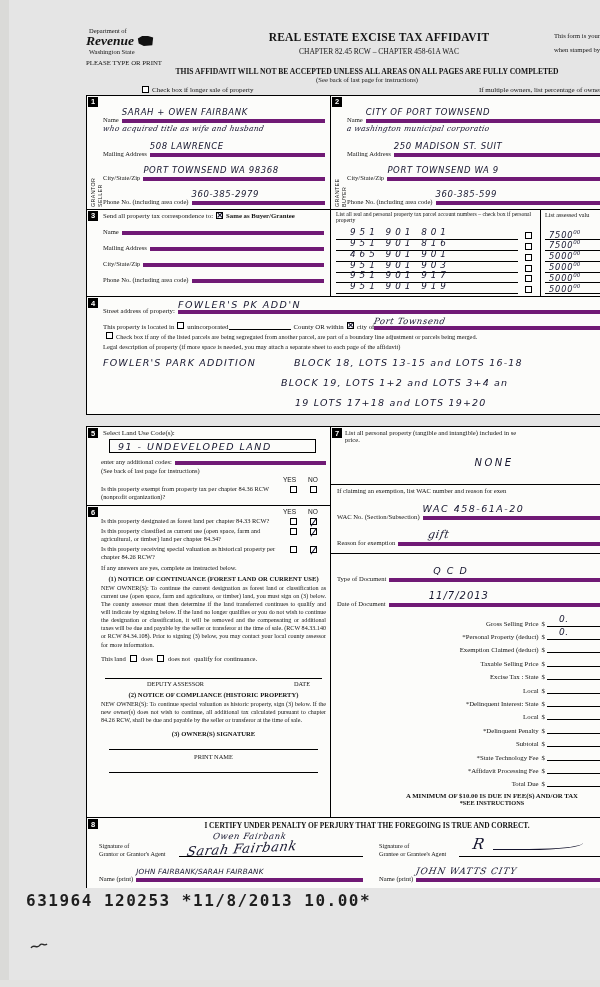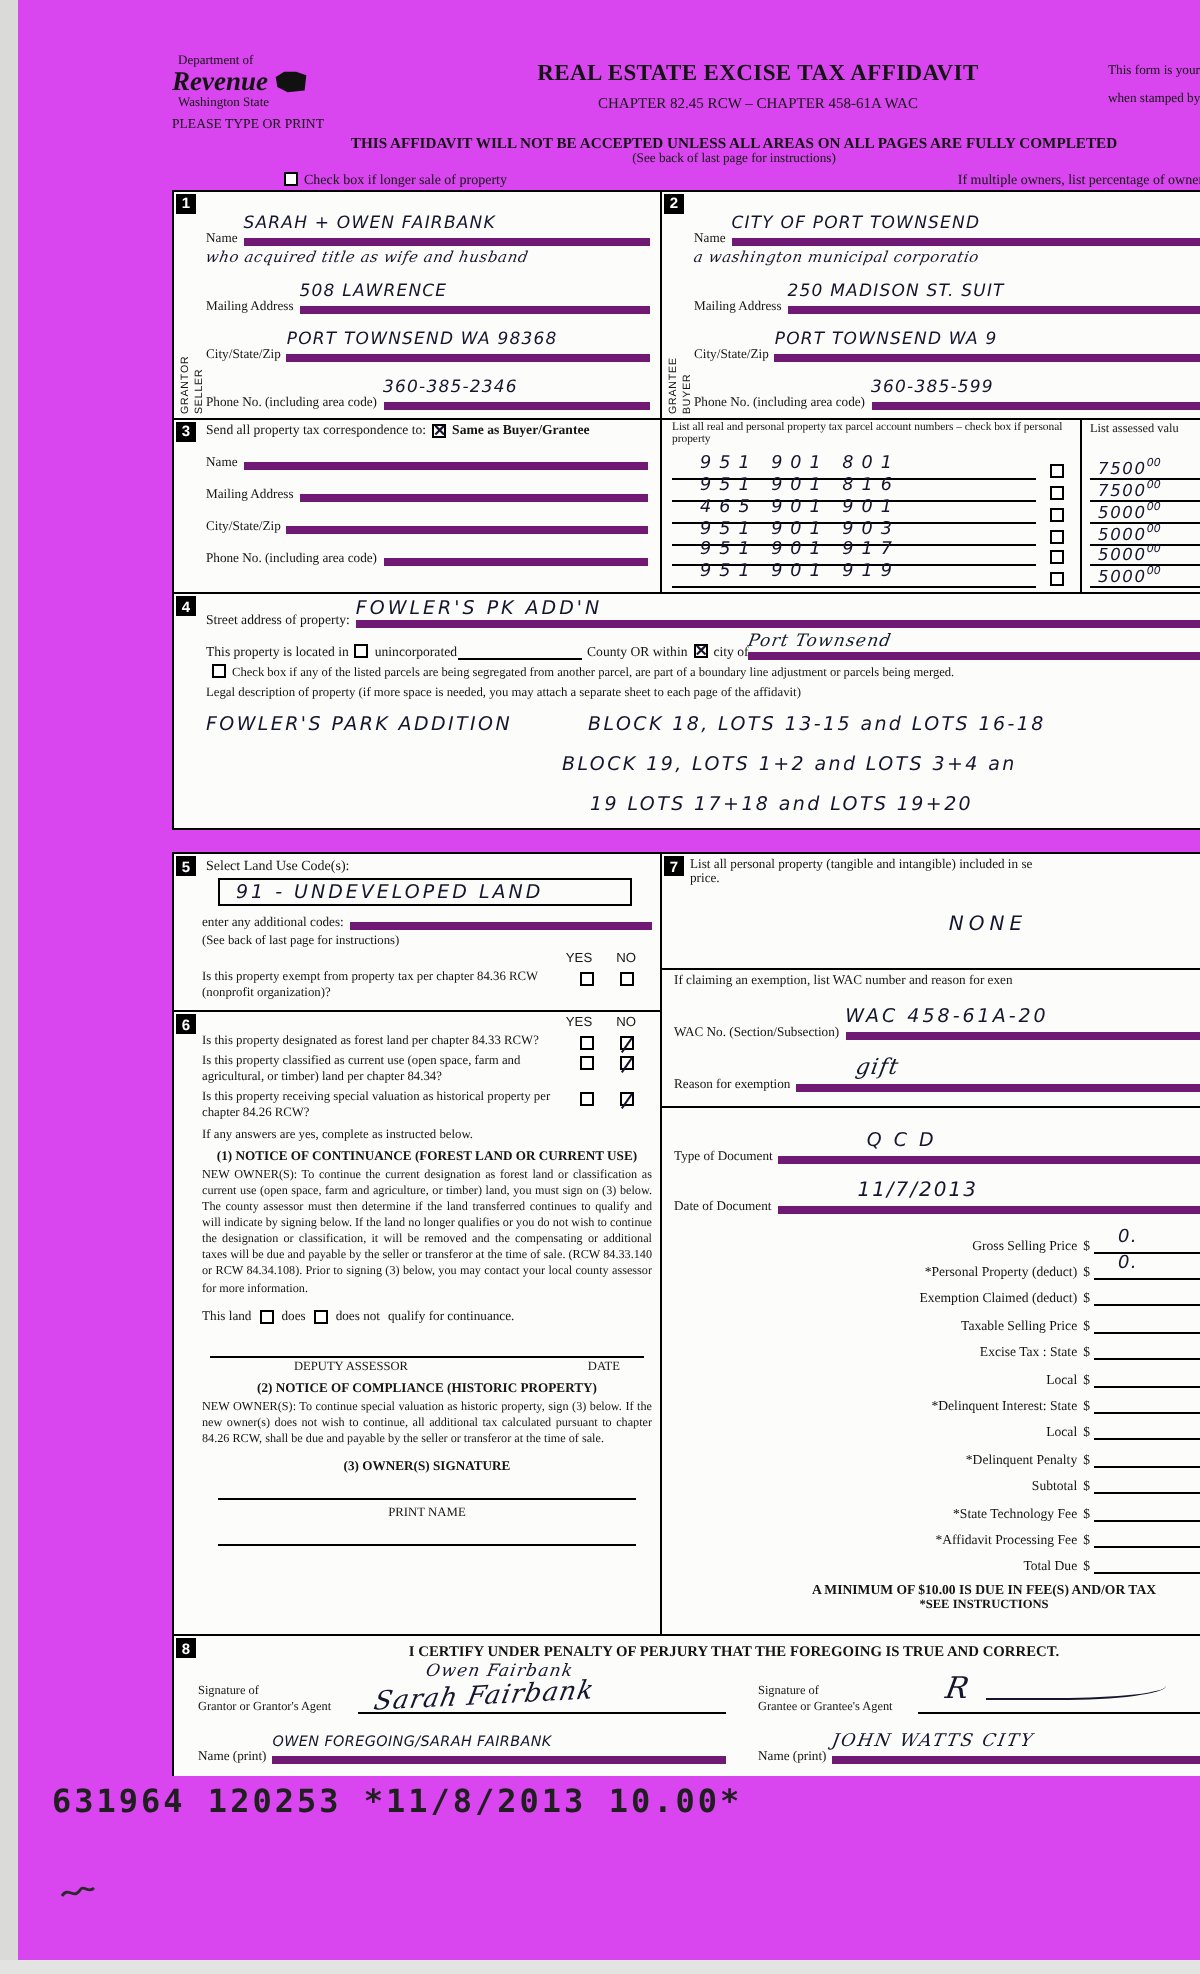--- a/index.html
+++ b/index.html
@@ -1,18 +1,18 @@
 <!DOCTYPE html>
 <html><head>
 <meta charset="utf-8">
 <style>
   * { margin:0; padding:0; box-sizing:border-box; }
   html,body { width:600px; }
   body { background:#ffffff; }
-  .page { position:relative; width:600px; height:987px; background:#d946ef; overflow:hidden;
+  .page { position:relative; width:600px; height:987px; background:#e5e5e5; overflow:hidden;
           font-family:"Liberation Serif", serif; color:#141414; }
   .edge-left { position:absolute; left:0; top:0; width:9px; height:987px; background:#dadad8; }
   .edge-bottom { position:absolute; left:0; top:980px; width:600px; height:7px; background:#e3e3e1; }
 
   .form { position:absolute; left:86px; top:22px; width:516px; height:866px; overflow:hidden; }
   .inner { width:562px; }
 
   
   .h-row1 { display:flex; }
   .logo { width:118px; padding-top:5px; }
@@ -209,21 +209,21 @@
               <div class="fl">
                   <span class="lbl">Mailing Address</span>
                 <span class="ln"><span class="hw">508 LAWRENCE</span></span>
                 </div>
               <div class="fl">
                   <span class="lbl">City/State/Zip</span>
                 <span class="ln"><span class="hw">PORT TOWNSEND WA 98368</span></span>
                 </div>
               <div class="fl">
                   <span class="lbl">Phone No. (including area code)</span>
-                <span class="ln"><span class="hw">360-385-2346</span></span>
+                <span class="ln"><span class="hw">360-385-2979</span></span>
                 </div>
             </div>
           </div>
         </div>
         <div class="col-r">
           <div class="party">
             <span class="badge">2</span>
             <span class="vlabels">
               <span class="vtext">GRANTEE</span>
               <span class="vtext">BUYER</span>
@@ -569,21 +569,21 @@
             </div>
             <div class="sigarea">
               <span class="hw script sig-grantee">R</span>
               <span class="squiggle"></span>
             </div>
           </div>
         </div>
         <div class="nrow">
           <div class="ncell">
               <span class="lbl">Name (print)</span>
-            <span class="ln"><span class="hw hw-name">OWEN FOREGOING/SARAH FAIRBANK</span></span>
+            <span class="ln"><span class="hw hw-name">JOHN FAIRBANK/SARAH FAIRBANK</span></span>
             </div>
           <div class="ncell">
               <span class="lbl">Name (print)</span>
             <span class="ln"><span class="hw hw-name2 script">JOHN WATTS  CITY</span></span>
             </div>
         </div>
         <div class="nrow">
           <div class="ncell">
               <span class="lbl">Date &amp; city of signing</span>
             <span class="ln"><span class="hw hw-name2 script">PoRT TOWNSEND WA</span></span>

